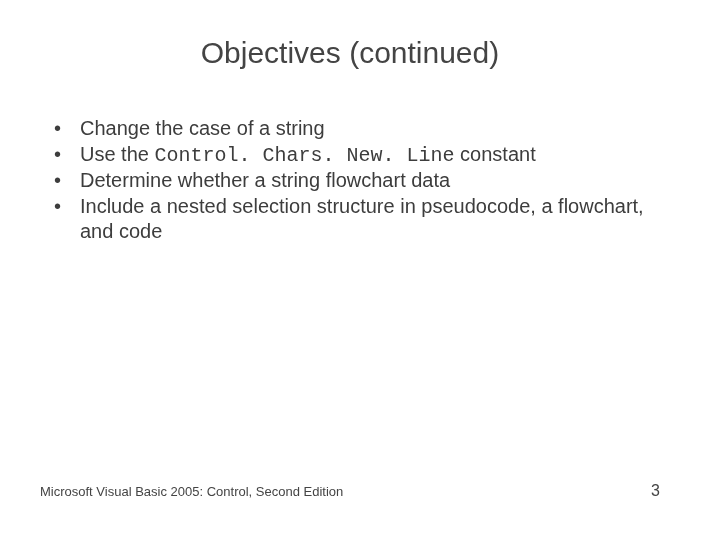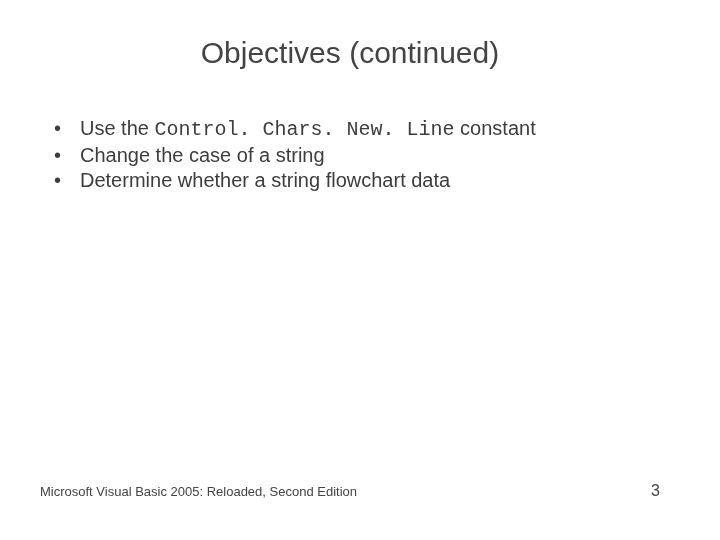--- a/index.html
+++ b/index.html
@@ -58,22 +58,23 @@
     }
     .page-number { font-size: 16px; color: #444; }
   </style>
 </head>
 <body>
 
 <div class="slide">
   <h1 class="title">Objectives (continued)</h1>
 
   <ul class="bullets">
+      <li><span class="runs"><span>Change the case of a string</span></span></li>
       <li><span class="runs"><span>Use the </span><span class="mono">Control. Chars. New. Line</span><span> constant</span></span></li>
-      <li><span class="runs"><span>Change the case of a string</span></span></li>
       <li><span class="runs"><span>Determine whether a string flowchart data</span></span></li>
+      <li><span class="runs"><span>Include a nested selection structure in pseudocode, a flowchart, and code</span></span></li>
     </ul>
 
   <div class="footer">
-    <span>Microsoft Visual Basic 2005: Reloaded, Second Edition</span>
+    <span>Microsoft Visual Basic 2005: Control, Second Edition</span>
     <span class="page-number">3</span>
   </div>
 </div>
 
 </body></html>

